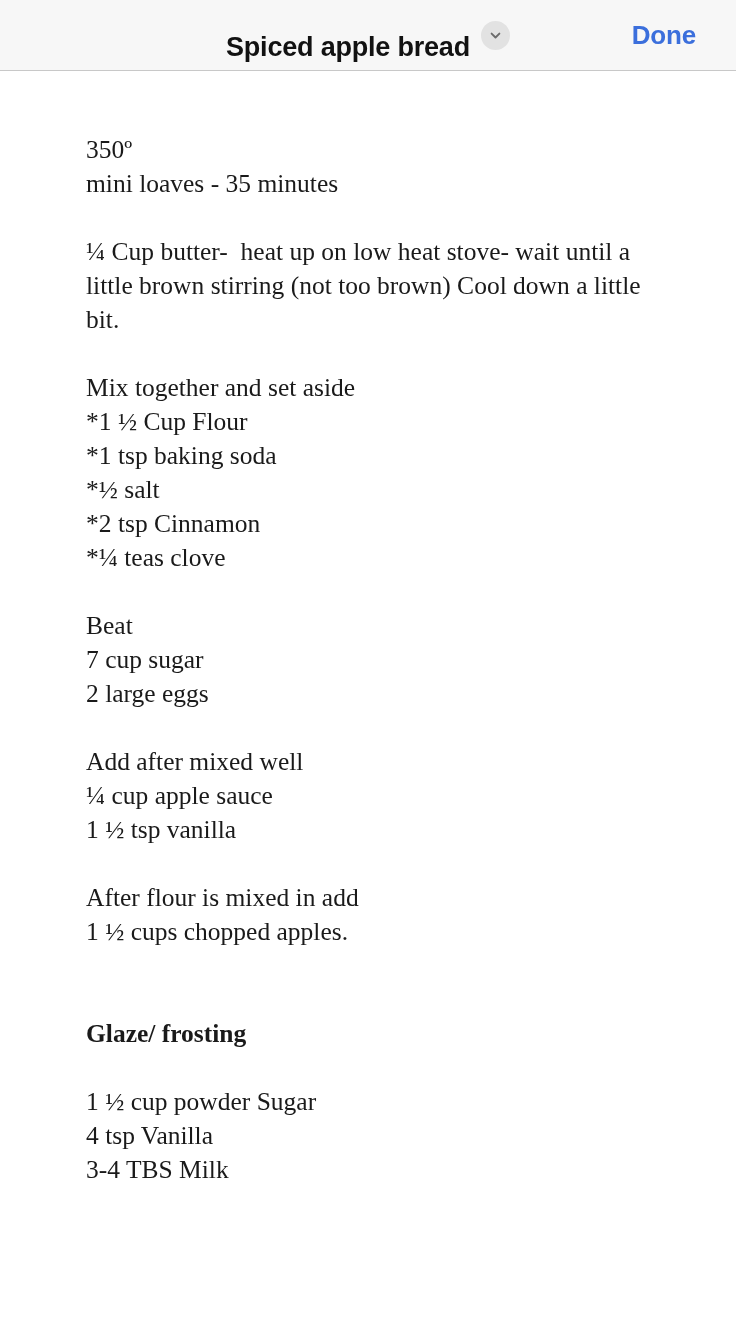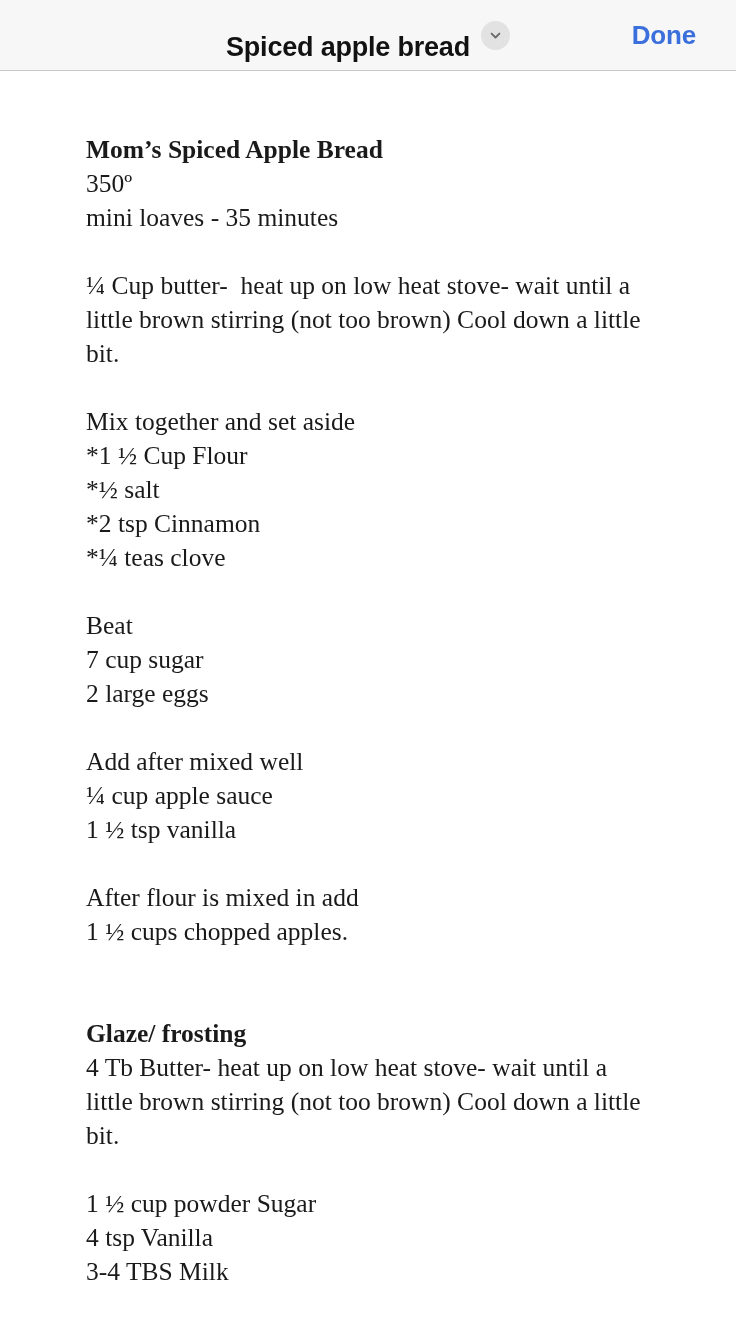--- a/index.html
+++ b/index.html
@@ -118,34 +118,34 @@
       </svg>
     </span>
   </div>
 
   <button class="nav-done">Done</button>
 </div>
 
 <div class="note-body">
   <div class="note-content">
 
-    <div class="block bold">Mom’s Spiced Apple Bread</div>
 
     <div class="block">350º</div>
 
     <div class="block">mini loaves - 35 minutes</div>
 
     <div class="spacer-1"></div>
 
     <div class="block">¼ Cup butter-  heat up on low heat stove- wait until a little brown stirring (not too brown) Cool down a little bit.</div>
 
     <div class="spacer-1"></div>
 
     <div class="block">Mix together and set aside</div>
     <div class="block">*1 ½ Cup Flour</div>
+    <div class="block">*1 tsp baking soda</div>
     <div class="block">*½ salt</div>
     <div class="block">*2 tsp Cinnamon</div>
     <div class="block">*¼ teas clove</div>
 
     <div class="spacer-1"></div>
 
     <div class="block">Beat</div>
     <div class="block">7 cup sugar</div>
     <div class="block">2 large eggs</div>
 
@@ -157,21 +157,20 @@
 
     <div class="spacer-1"></div>
 
     <div class="block">After flour is mixed in add</div>
     <div class="block">1 ½ cups chopped apples.</div>
 
     <div class="spacer-2"></div>
 
     <div class="block bold">Glaze/ frosting</div>
 
-    <div class="block">4 Tb Butter- heat up on low heat stove- wait until a little brown stirring (not too brown) Cool down a little bit.</div>
 
     <div class="spacer-1"></div>
 
     <div class="block">1 ½ cup powder Sugar</div>
     <div class="block">4 tsp Vanilla</div>
     <div class="block">3-4 TBS Milk</div>
 
   </div>
 </div>
 

